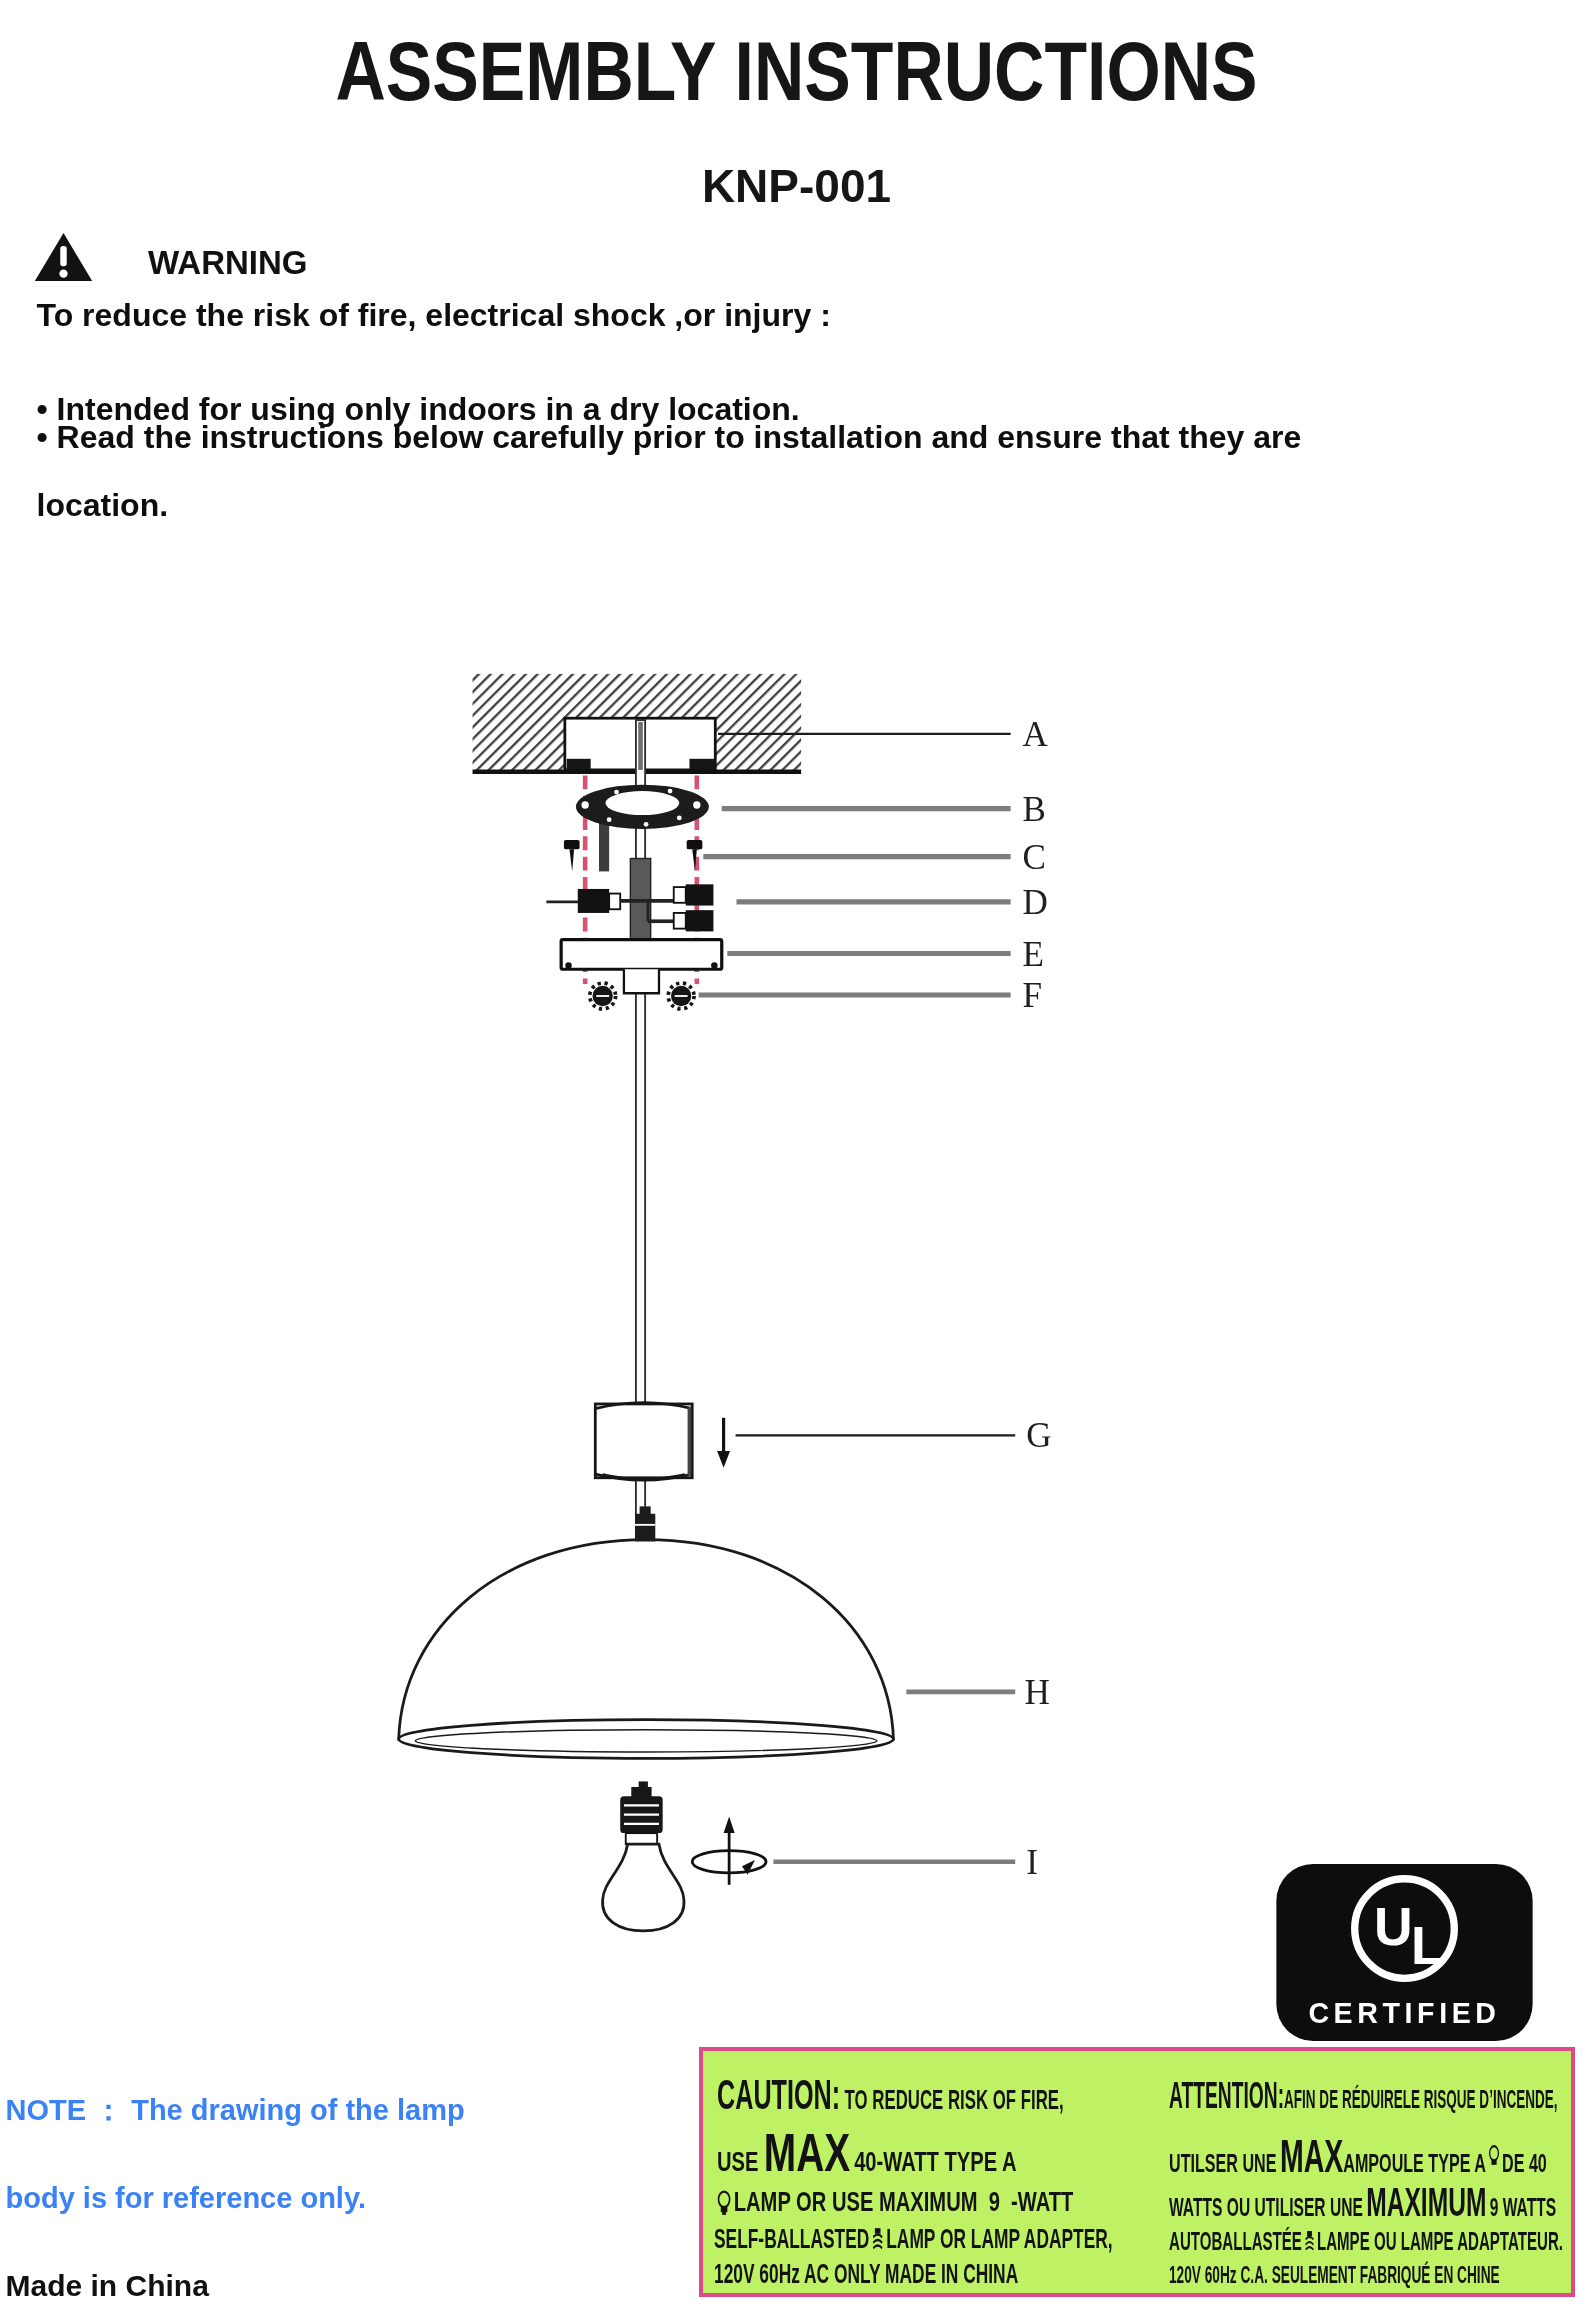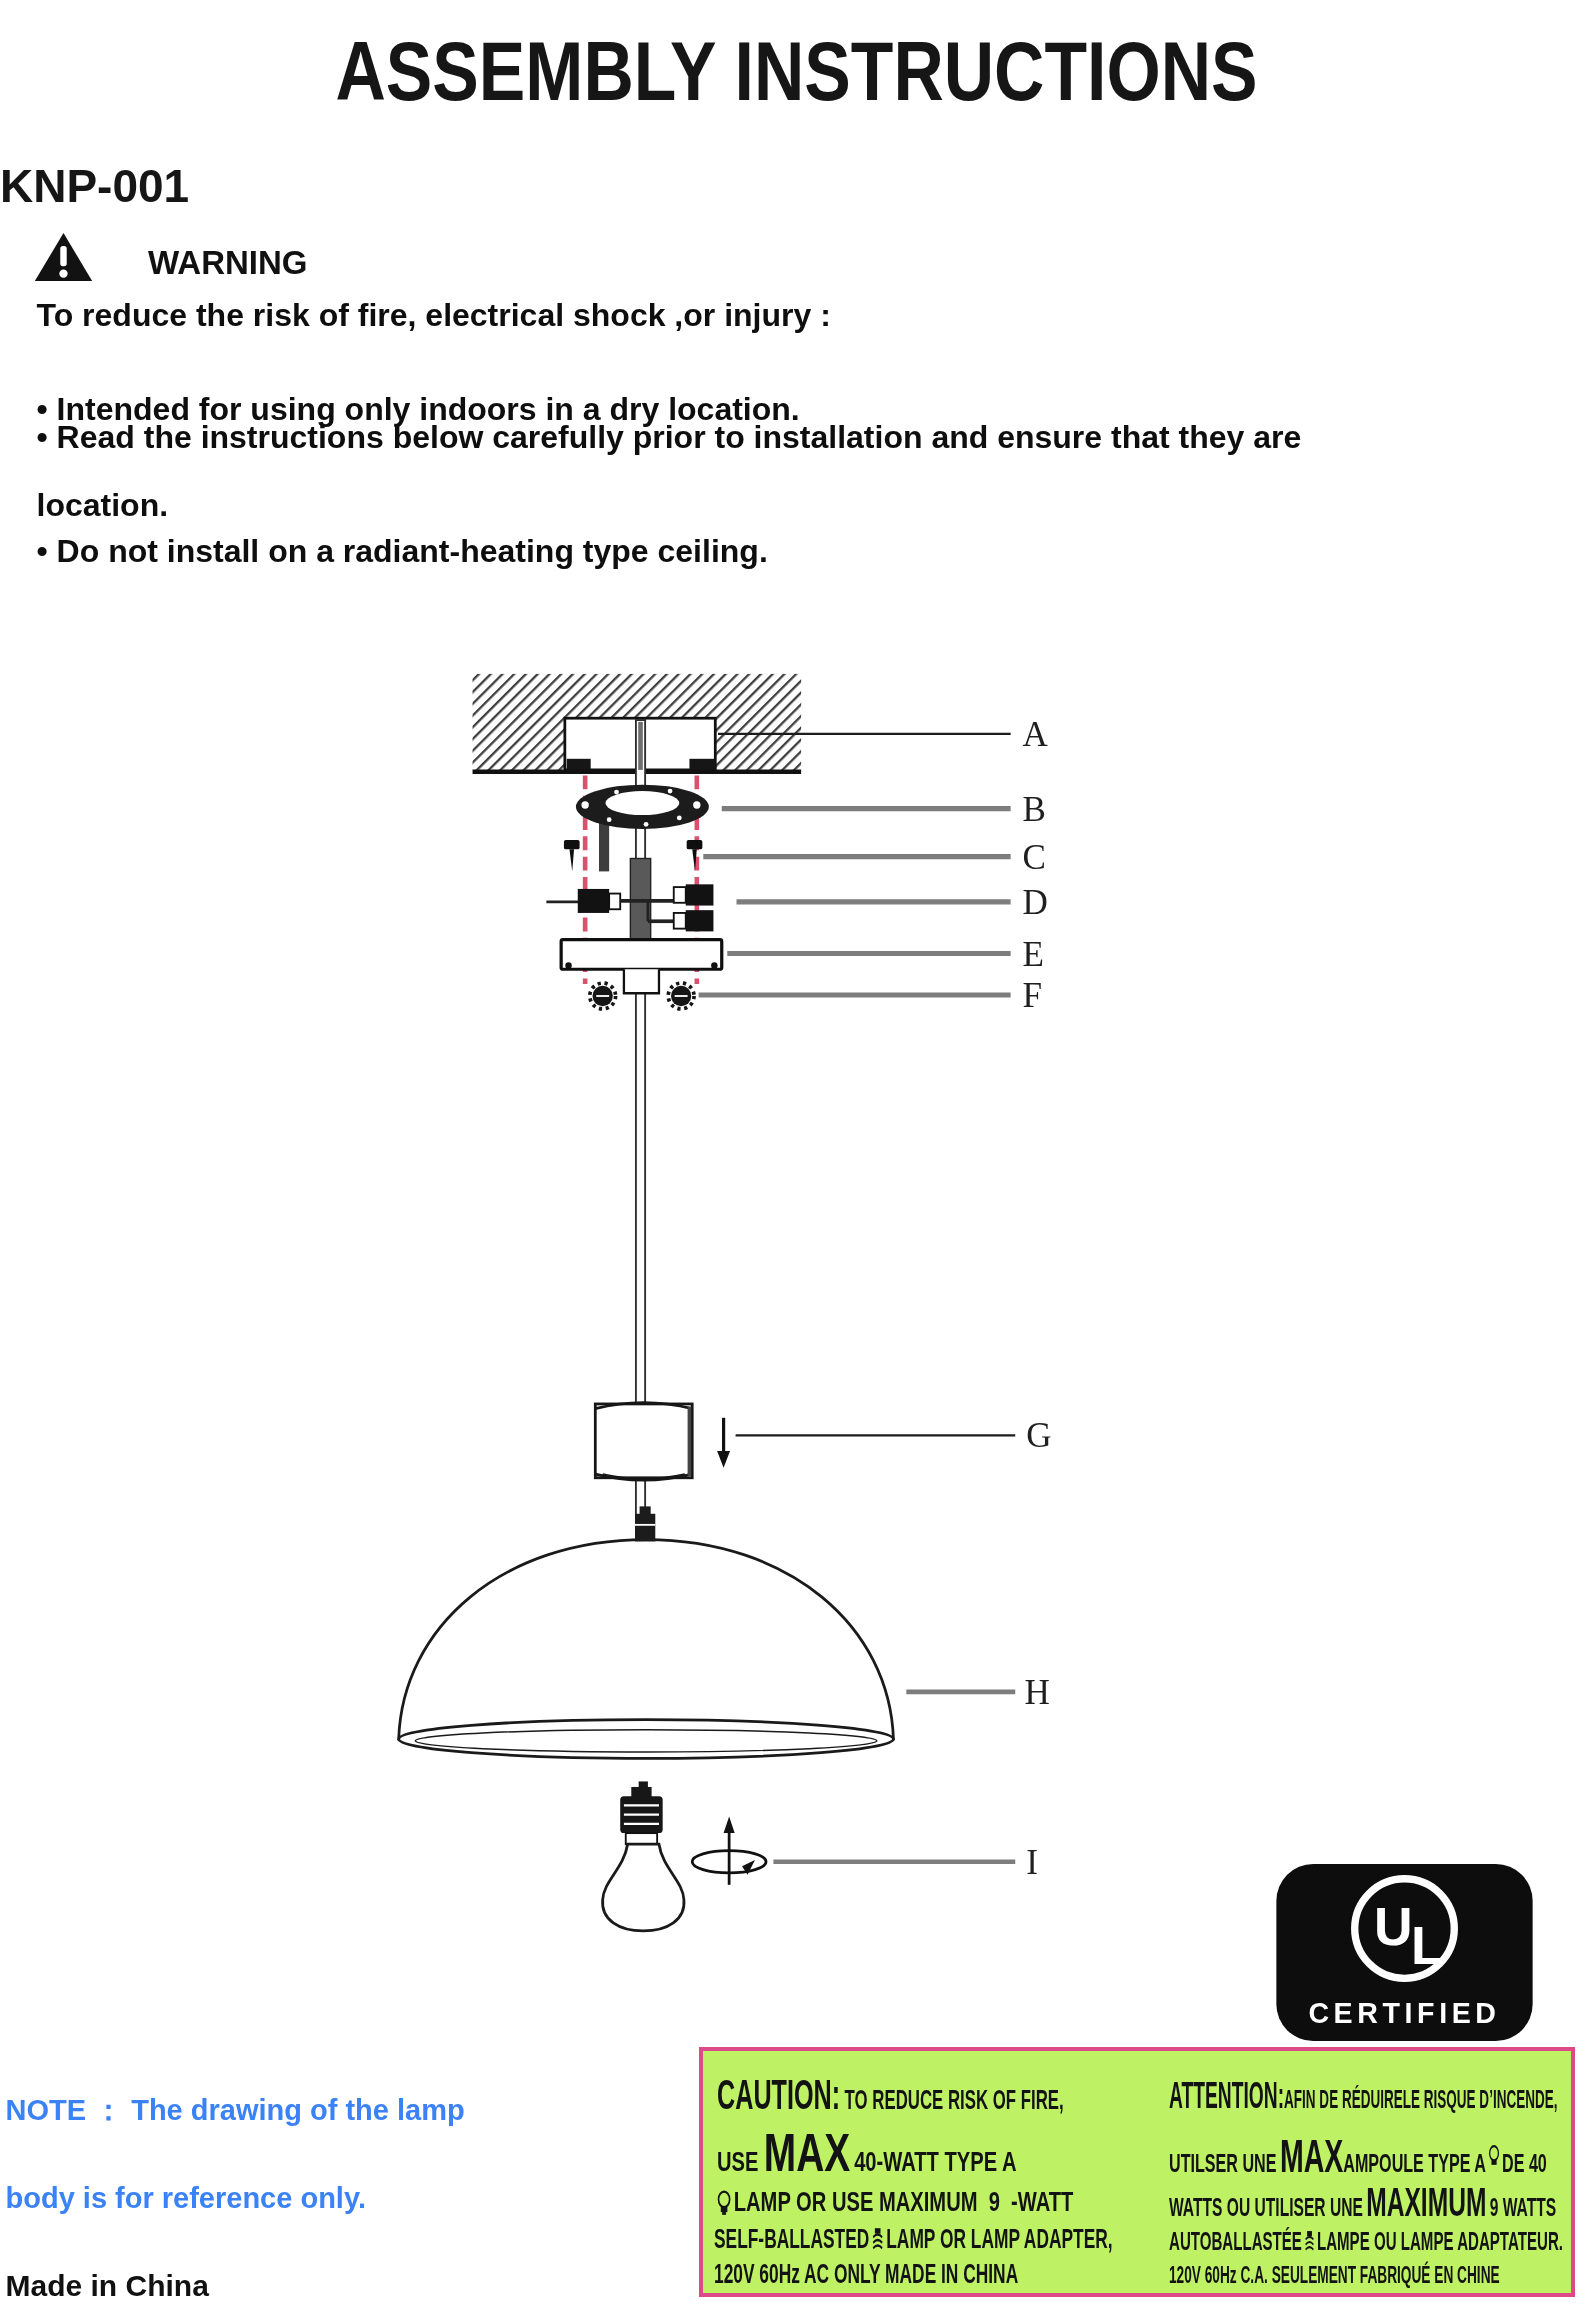--- a/index.html
+++ b/index.html
@@ -2,21 +2,21 @@
 <html style="font-size:14.8px"><head>
 <meta charset="utf-8">
 <style>
   html,body{margin:0;padding:0;background:#fff;}
   #page{position:relative;width:1591px;height:2323px;background:#ffffff;overflow:hidden;
         font-family:"Liberation Sans", sans-serif;color:#111;}
   .abs{position:absolute;white-space:nowrap;}
   
   #title{top:24px;left:0;width:1593px;text-align:center;font-size:83px;font-weight:bold;
          letter-spacing:0px;transform:scaleX(.84);transform-origin:center;color:#161616;}
-  #model{top:159px;left:0;width:1593px;font-size:46px;font-weight:bold;color:#161616;}
+  #model{top:159px;left:0;width:1593px;text-align:center;font-size:46px;font-weight:bold;color:#161616;}
   
   #warn-label{top:244px;left:148px;font-size:33px;font-weight:bold;}
   .wline{left:5.5px;font-size:32px;font-weight:bold;color:#0e0e0e;margin-left:31px;}
   
   .nline{left:5.5px;font-size:29px;font-weight:bold;color:#3b82f6;}
   #note3{font-size:30px;color:#111;}
   
   #diagram{position:absolute;left:0;top:646px;}
   .label{font-family:"Liberation Serif", serif;font-size:38px;fill:#1f1f1f;}
   
@@ -57,21 +57,20 @@
     <polygon points="33,2 64,54 2,54" fill="#121212"></polygon>
     <rect x="29.5" y="16" width="7" height="22" rx="3" fill="#fff"></rect>
     <circle cx="33" cy="46" r="4.5" fill="#fff"></circle>
   </svg>
   <div class="abs" id="warn-label">WARNING</div>
 
   <div class="abs wline" style="top:297px">To reduce the risk of fire, electrical shock ,or injury :</div>
   <div class="abs wline" style="top:391px">• Intended for using only indoors in a dry location.</div>
   <div class="abs wline" style="top:419px">• Read the instructions below carefully prior to installation and ensure that they are</div>
   <div class="abs wline" style="top:487px">location.</div>
-  <div class="abs wline" style="top:533px">• Do not install on a radiant-heating type ceiling.</div>
 
   <svg id="diagram" width="1593" height="1311" viewBox="0 700 1726 1420">
     <defs>
       <pattern id="hatch" width="9" height="9" patternUnits="userSpaceOnUse" patternTransform="rotate(45)">
         <rect width="9" height="9" fill="#ffffff"></rect>
         <line x1="1" y1="0" x2="1" y2="9" stroke="#3f3f3f" stroke-width="3"></line>
       </pattern>
     </defs>
 
     <g>

